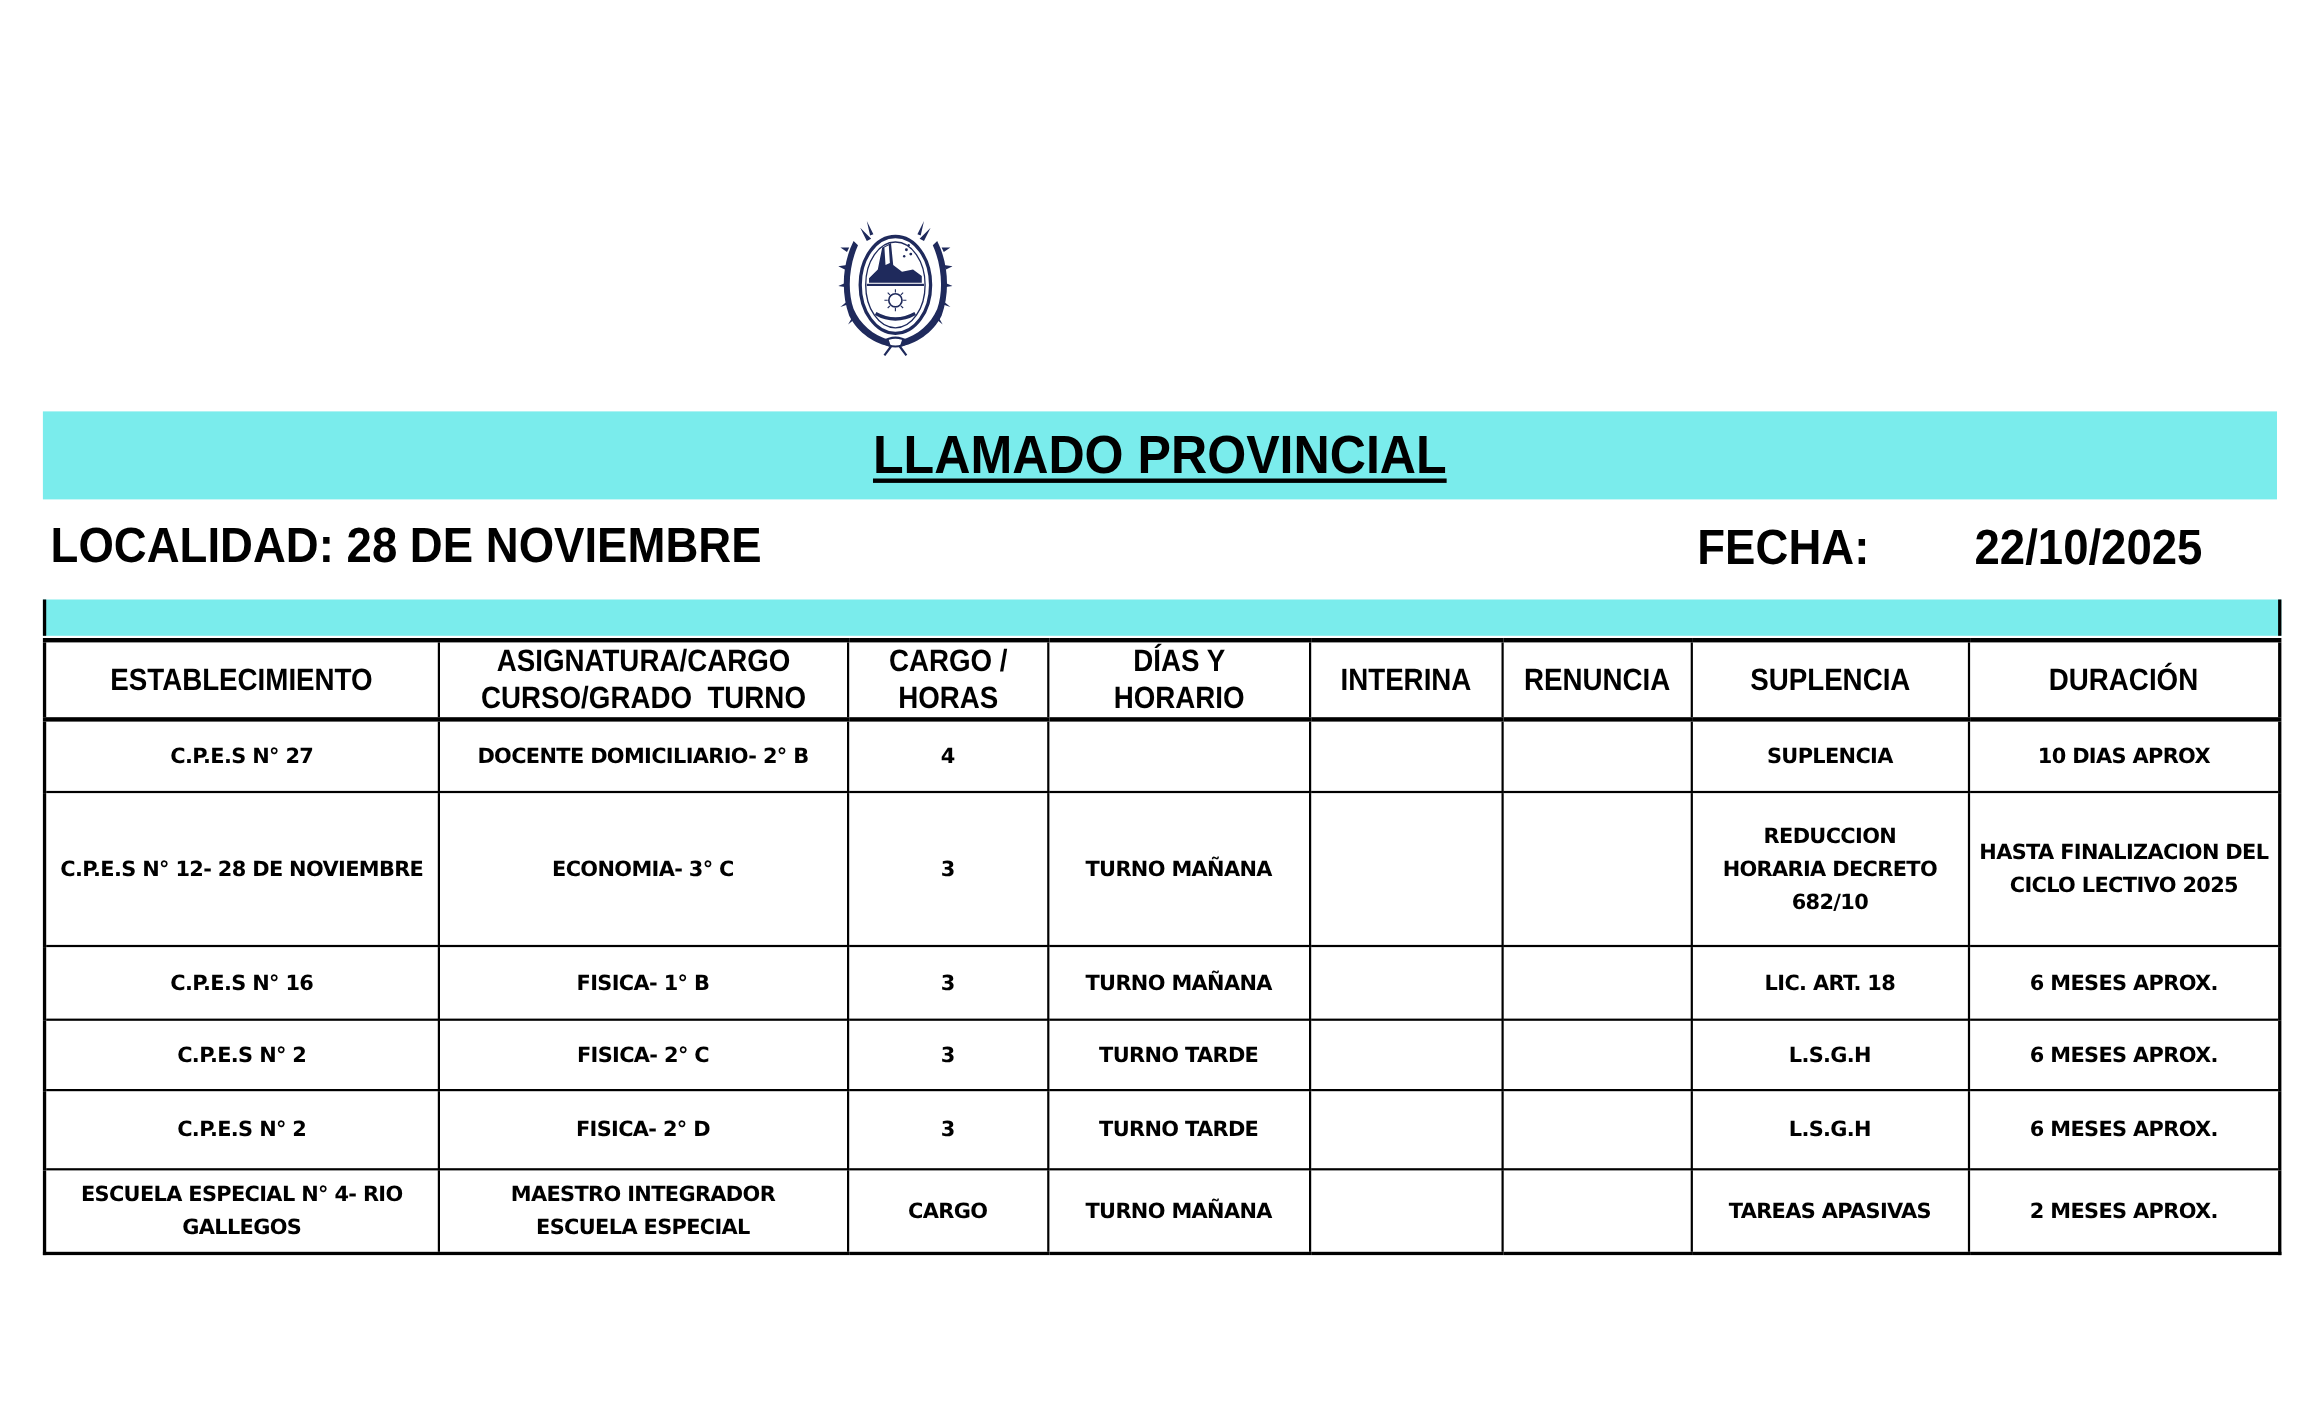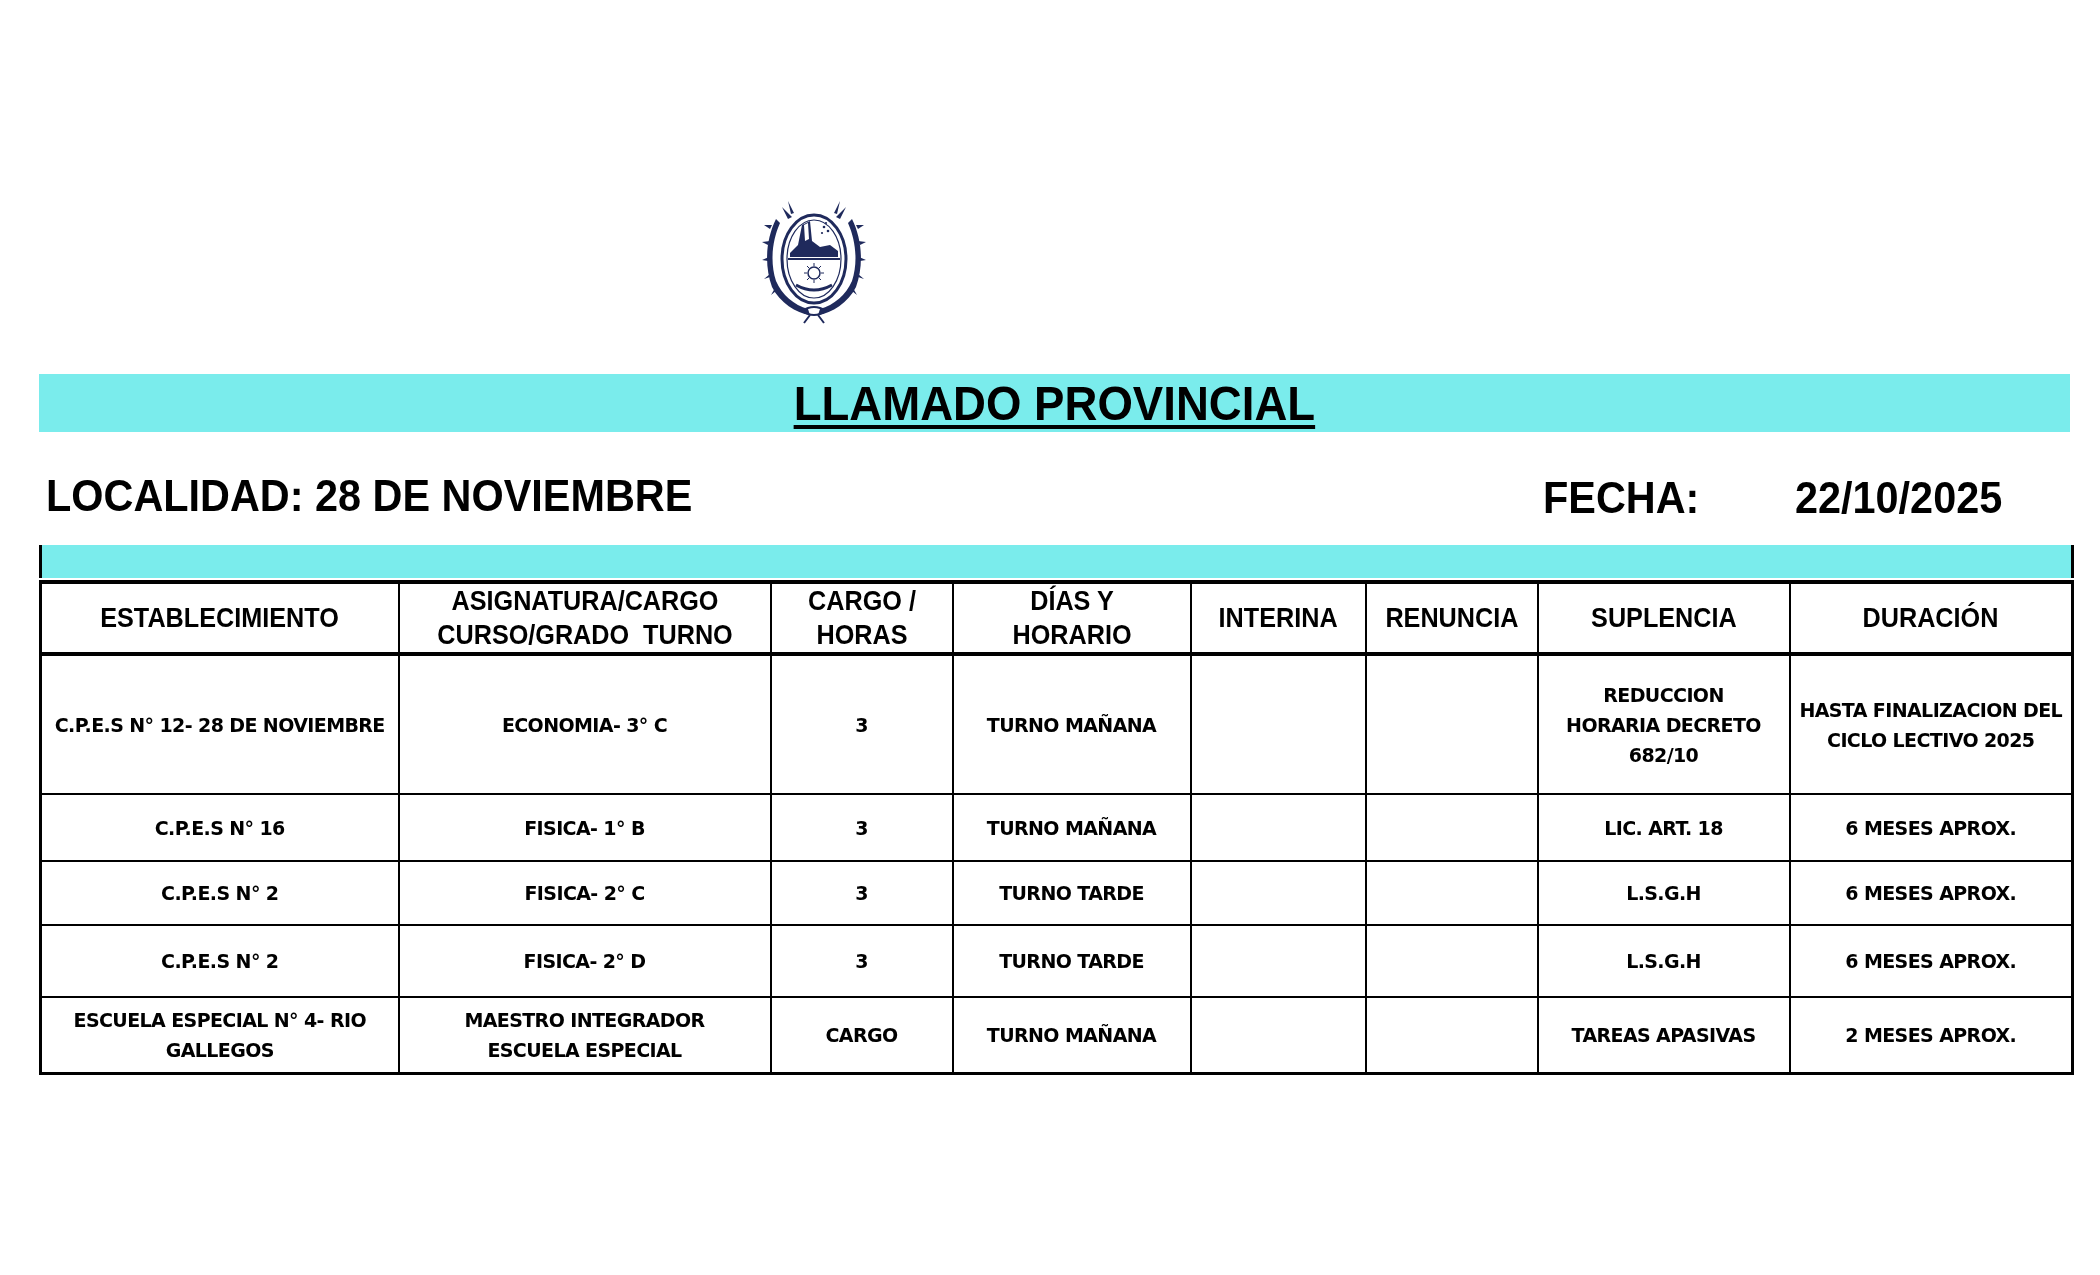--- a/index.html
+++ b/index.html
@@ -5,21 +5,21 @@
   html, body { margin: 0; padding: 0; background: #ffffff; }
   body { width: 2100px; height: 1275px; position: relative; overflow: hidden; font-family: "Liberation Sans", sans-serif; color: #000; }
 
   .logo-wrap { position: absolute; left: 762px; top: 192px; height: 135px; display: flex; align-items: center; }
   .crest { width: 104px; height: 130px; }
   .gob { margin-left: 42px; color: #1f2a5c; font-family: "DejaVu Sans", sans-serif; }
   .gob .l1 { font-size: 23px; letter-spacing: 5px; font-weight: normal; line-height: 26px; }
   .gob .l2 { font-size: 31px; font-weight: bold; letter-spacing: 1px; line-height: 32px; }
   .cpe { margin-left: 54px; color: #1f2a5c; font-family: "DejaVu Sans", sans-serif; font-size: 24px; line-height: 27px; }
 
-  .title-band { position: absolute; left: 39px; top: 374px; width: 2031px; height: 58px; background: #7aecec; display: flex; align-items: center; justify-content: center; }
+  .title-band { position: absolute; left: 39px; top: 374px; width: 2031px; height: 80px; background: #7aecec; display: flex; align-items: center; justify-content: center; }
   .title-band h1 { margin: 0; font-size: 49px; font-weight: bold; text-decoration: underline; text-decoration-thickness: 4px; text-underline-offset: 5px; transform: scaleX(0.93); letter-spacing: 0; }
 
   .localidad { position: absolute; left: 46px; top: 470px; font-size: 45px; font-weight: bold; transform-origin: left center; transform: scaleX(0.92); white-space: nowrap; }
   .fecha-label { position: absolute; left: 1543px; top: 472px; font-size: 45px; font-weight: bold; transform-origin: left center; transform: scaleX(0.92); }
   .fecha-value { position: absolute; left: 1795px; top: 472px; font-size: 45px; font-weight: bold; transform-origin: left center; transform: scaleX(0.92); }
 
   .sub-band { position: absolute; left: 39px; top: 545px; width: 2029px; height: 33px; background: #7aecec; border-left: 3px solid #000; border-right: 3px solid #000; }
 
   table.grid { position: absolute; left: 39px; top: 580px; border-collapse: collapse; table-layout: fixed; width: 2032px; }
   table.grid td, table.grid th { border: 2.5px solid #000; text-align: center; vertical-align: middle; padding: 0 6px; }
@@ -106,20 +106,30 @@
           <span style="display:block;transform:scaleX(0.9)">CARGO /<br>HORAS</span>
         </th>
       <th><span>DÍAS Y HORARIO</span></th>
       <th><span>INTERINA</span></th>
       <th><span>RENUNCIA</span></th>
       <th><span>SUPLENCIA</span></th>
       <th><span>DURACIÓN</span></th>
     </tr>
   </thead>
   <tbody>
+    <tr class="r1">
+      <td>C.P.E.S N° 27</td>
+      <td>DOCENTE DOMICILIARIO- 2° B</td>
+      <td>4</td>
+      <td></td>
+      <td></td>
+      <td></td>
+      <td>SUPLENCIA</td>
+      <td>10 DIAS APROX</td>
+    </tr>
     <tr class="r2">
       <td>C.P.E.S N° 12- 28 DE NOVIEMBRE</td>
       <td>ECONOMIA- 3° C</td>
       <td>3</td>
       <td>TURNO MAÑANA</td>
       <td></td>
       <td></td>
       <td style="padding:0 22px">REDUCCION HORARIA DECRETO  682/10</td>
       <td>HASTA FINALIZACION DEL CICLO LECTIVO 2025</td>
     </tr>

